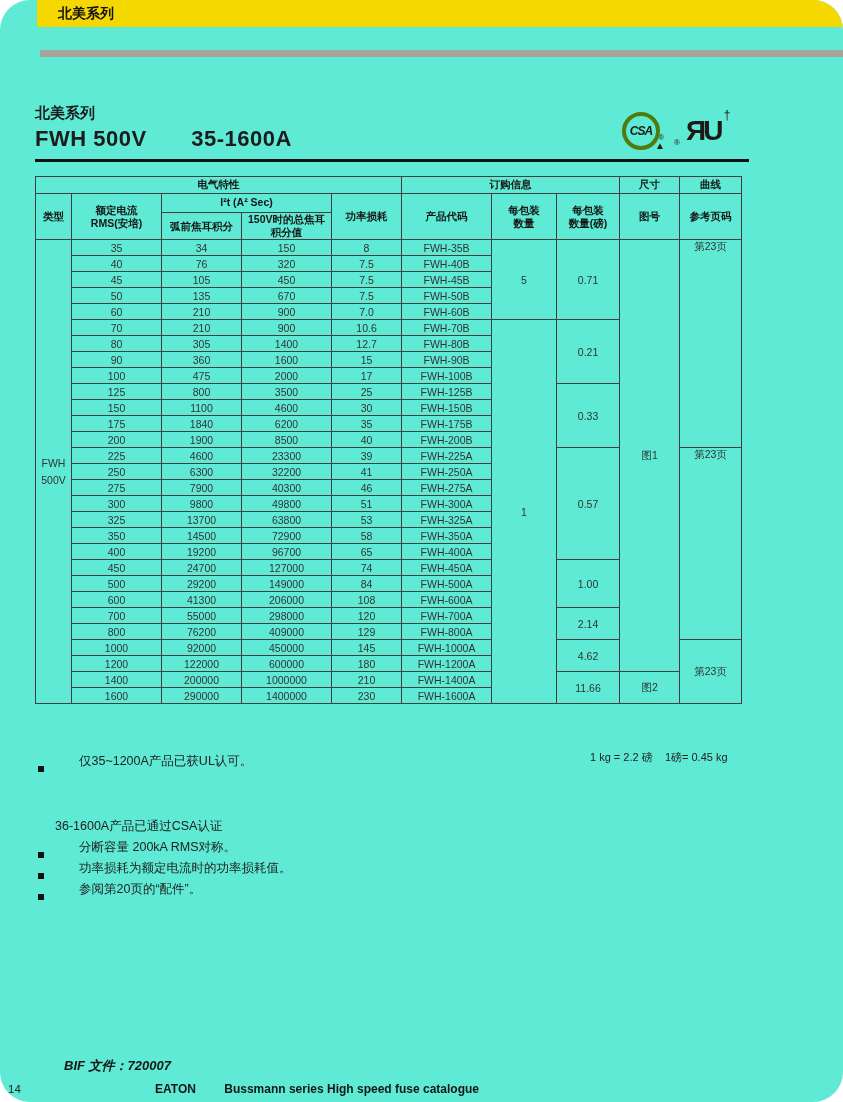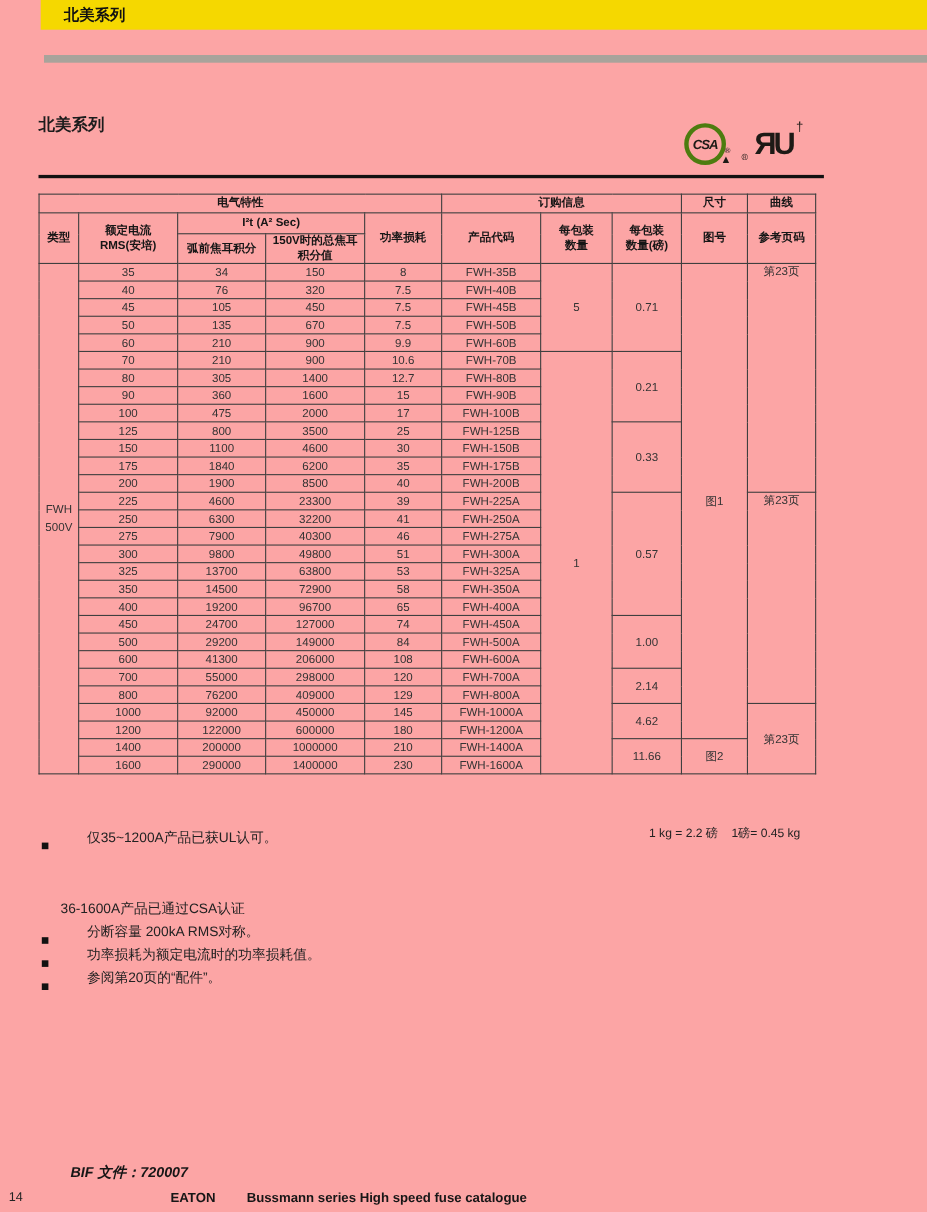--- a/index.html
+++ b/index.html
@@ -1,18 +1,18 @@
 <!DOCTYPE html>
 <html><head>
 <meta charset="utf-8">
 <style>
   * { box-sizing: border-box; }
   html,body { margin:0; padding:0; background:#ffffff; }
   body { width:843px; height:1102px; font-family:"Liberation Sans","DejaVu Sans",sans-serif; color:#222; }
-  .page { position:relative; width:843px; height:1102px; overflow:hidden; background:#fca5a5; }
+  .page { position:relative; width:843px; height:1102px; overflow:hidden; background:#5eead4;border-radius:30px; }
 
   
   .top-banner { position:absolute; left:37px; top:0; width:806px; height:27px; background:#F5D800; }
   .top-banner .banner-text { font-size:14px; font-weight:bold; color:#111; line-height:27px; padding-left:21px; }
   .gray-bar { position:absolute; left:40px; top:50px; width:803px; height:7px; background:#A8A39B; }
 
   
   .title-block { position:absolute; left:35px; top:104px; width:715px; }
   .series-label { font-size:15px; font-weight:bold; color:#1c1c1c; margin-bottom:3px; }
   .title-line { font-size:22px; font-weight:bold; color:#1c1c1c; letter-spacing:0.5px; }
@@ -62,20 +62,24 @@
 
 <div class="page">
 
   <div class="top-banner">
     <div class="banner-text">北美系列</div>
   </div>
   <div class="gray-bar"></div>
 
   <div class="title-block">
     <div class="series-label">北美系列</div>
+    <div class="title-line">
+      <span class="title-model">FWH 500V</span>
+      <span class="title-range">35-1600A</span>
+    </div>
   </div>
 
   <div class="cert-marks">
     <div class="csa-badge">
       <span class="csa-text">CSA</span>
       <span class="csa-reg">®</span>
       <span class="csa-tri">▲</span>
     </div>
     <div class="ul-badge">
       <span class="ul-reg">®</span>
@@ -168,21 +172,21 @@
             <td>50</td>
             <td>135</td>
             <td>670</td>
             <td>7.5</td>
             <td>FWH-50B</td>
           </tr>
           <tr>
             <td>60</td>
             <td>210</td>
             <td>900</td>
-            <td>9.9</td>
+            <td>7.0</td>
             <td>FWH-60B</td>
           </tr>
           <tr>
             <td>70</td>
             <td>210</td>
             <td>900</td>
             <td>10.6</td>
             <td>FWH-70B</td>
             <td rowspan="24">1</td>
             <td rowspan="4">0.21</td>

